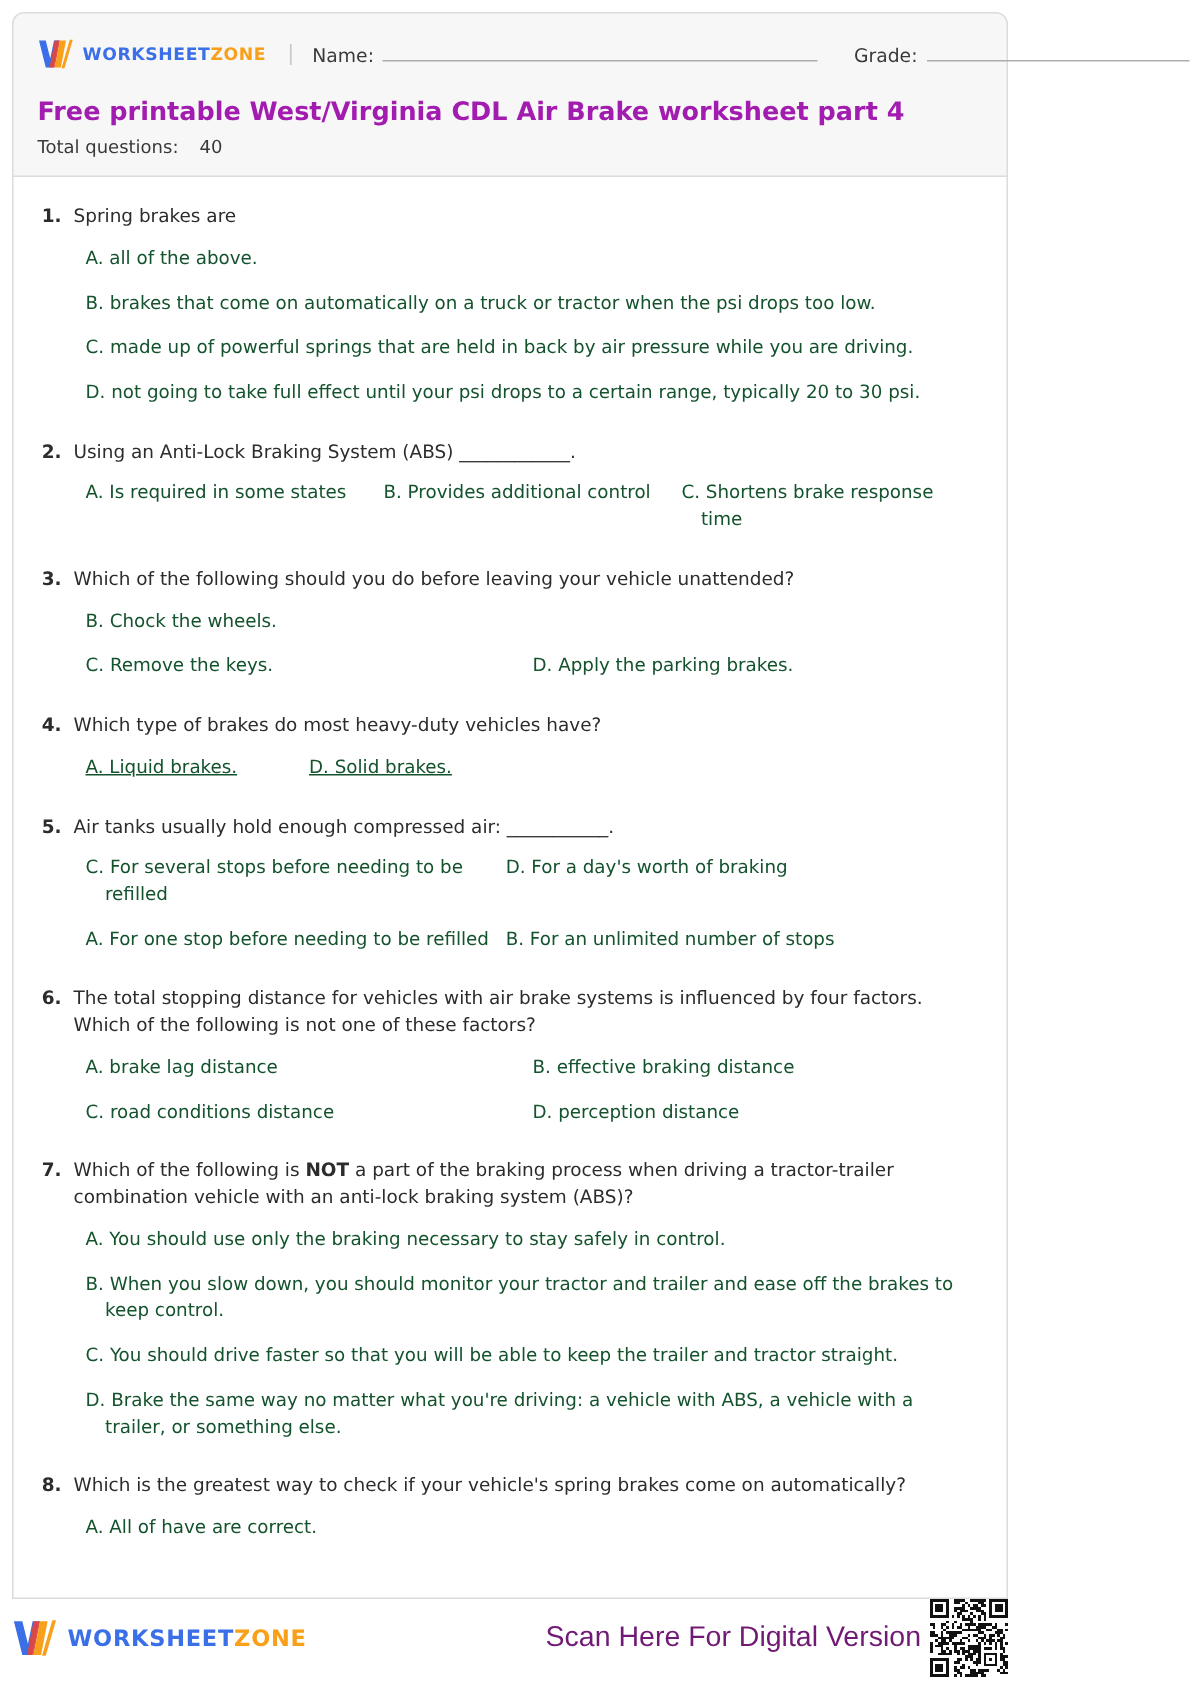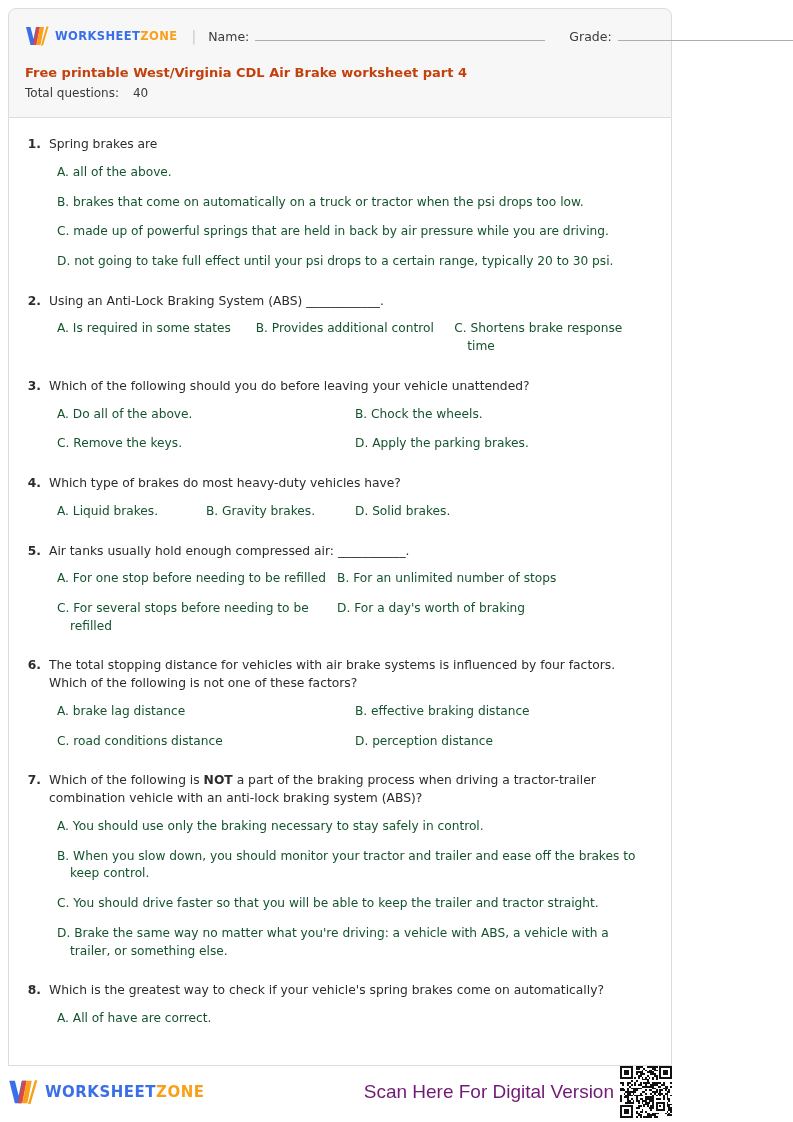--- a/index.html
+++ b/index.html
@@ -64,23 +64,23 @@
     display: inline-block;
     border-bottom: 1px solid #adadad;
     height: 11px;
     margin-left: 6px;
   }
   .name-line { width: 290px; }
   .grade-line { width: 190px; }
 
   .title-block { margin-top: 16px; }
   .sheet-title {
-    font-size: 13px;
+    font-size: 17px;
     font-weight: 700;
-    color: #c2410c;
+    color: #a21caf;
     margin-bottom: 6px;
   }
   .total-line {
     font-size: 12px;
     color: #3a3a3a;
   }
   .total-value { margin-left: 14px; }
 
   
   .body-card {
@@ -121,21 +121,21 @@
   }
   
   .layout-stack .opt-row { display: block; }
   .layout-stack .opt { width: 100%; }
   
   .layout-2col .opt { width: 50%; }
   .layout-2col.narrow .opt { width: 47%; }
   
   .layout-3col .opt { width: 33.33%; }
   
-  .layout-4col .opt { width: 25%; }
+  .layout-4col .opt { width: 25%; text-decoration: underline; }
 
   .opt-indent {
     display: block;
     padding-left: 13px;
     text-indent: -13px;
   }
 
   
   .footer {
     position: absolute;
@@ -257,23 +257,20 @@
         </div>
       </div>
       <div class="question">
         <div class="q-head">
           <span class="q-num">3.</span>
           <span class="q-text">Which of the following should you do before leaving your vehicle unattended?</span>
         </div>
         <div class="options layout-2col">
           <div class="opt-row">
             <div class="opt">
-              <span class="opt-indent">A. Do all of the above.</span>
-            </div>
-            <div class="opt">
               <span class="opt-indent">B. Chock the wheels.</span>
             </div>
           </div>
           <div class="opt-row">
             <div class="opt">
               <span class="opt-indent">C. Remove the keys.</span>
             </div>
             <div class="opt">
               <span class="opt-indent">D. Apply the parking brakes.</span>
             </div>
@@ -284,48 +281,45 @@
         <div class="q-head">
           <span class="q-num">4.</span>
           <span class="q-text">Which type of brakes do most heavy-duty vehicles have?</span>
         </div>
         <div class="options layout-4col">
           <div class="opt-row">
             <div class="opt">
               <span class="opt-indent">A. Liquid brakes.</span>
             </div>
             <div class="opt">
-              <span class="opt-indent">B. Gravity brakes.</span>
-            </div>
-            <div class="opt">
               <span class="opt-indent">D. Solid brakes.</span>
             </div>
           </div>
         </div>
       </div>
       <div class="question">
         <div class="q-head">
           <span class="q-num">5.</span>
           <span class="q-text">Air tanks usually hold enough compressed air: ___________.</span>
         </div>
         <div class="options layout-2col narrow">
           <div class="opt-row">
             <div class="opt">
+              <span class="opt-indent">C. For several stops before needing to be refilled</span>
+            </div>
+            <div class="opt">
+              <span class="opt-indent">D. For a day's worth of braking</span>
+            </div>
+          </div>
+          <div class="opt-row">
+            <div class="opt">
               <span class="opt-indent">A. For one stop before needing to be refilled</span>
             </div>
             <div class="opt">
               <span class="opt-indent">B. For an unlimited number of stops</span>
-            </div>
-          </div>
-          <div class="opt-row">
-            <div class="opt">
-              <span class="opt-indent">C. For several stops before needing to be refilled</span>
-            </div>
-            <div class="opt">
-              <span class="opt-indent">D. For a day's worth of braking</span>
             </div>
           </div>
         </div>
       </div>
       <div class="question">
         <div class="q-head">
           <span class="q-num">6.</span>
           <span class="q-text">The total stopping distance for vehicles with air brake systems is influenced by four factors. Which of the following is not one of these factors?</span>
         </div>
         <div class="options layout-2col">

